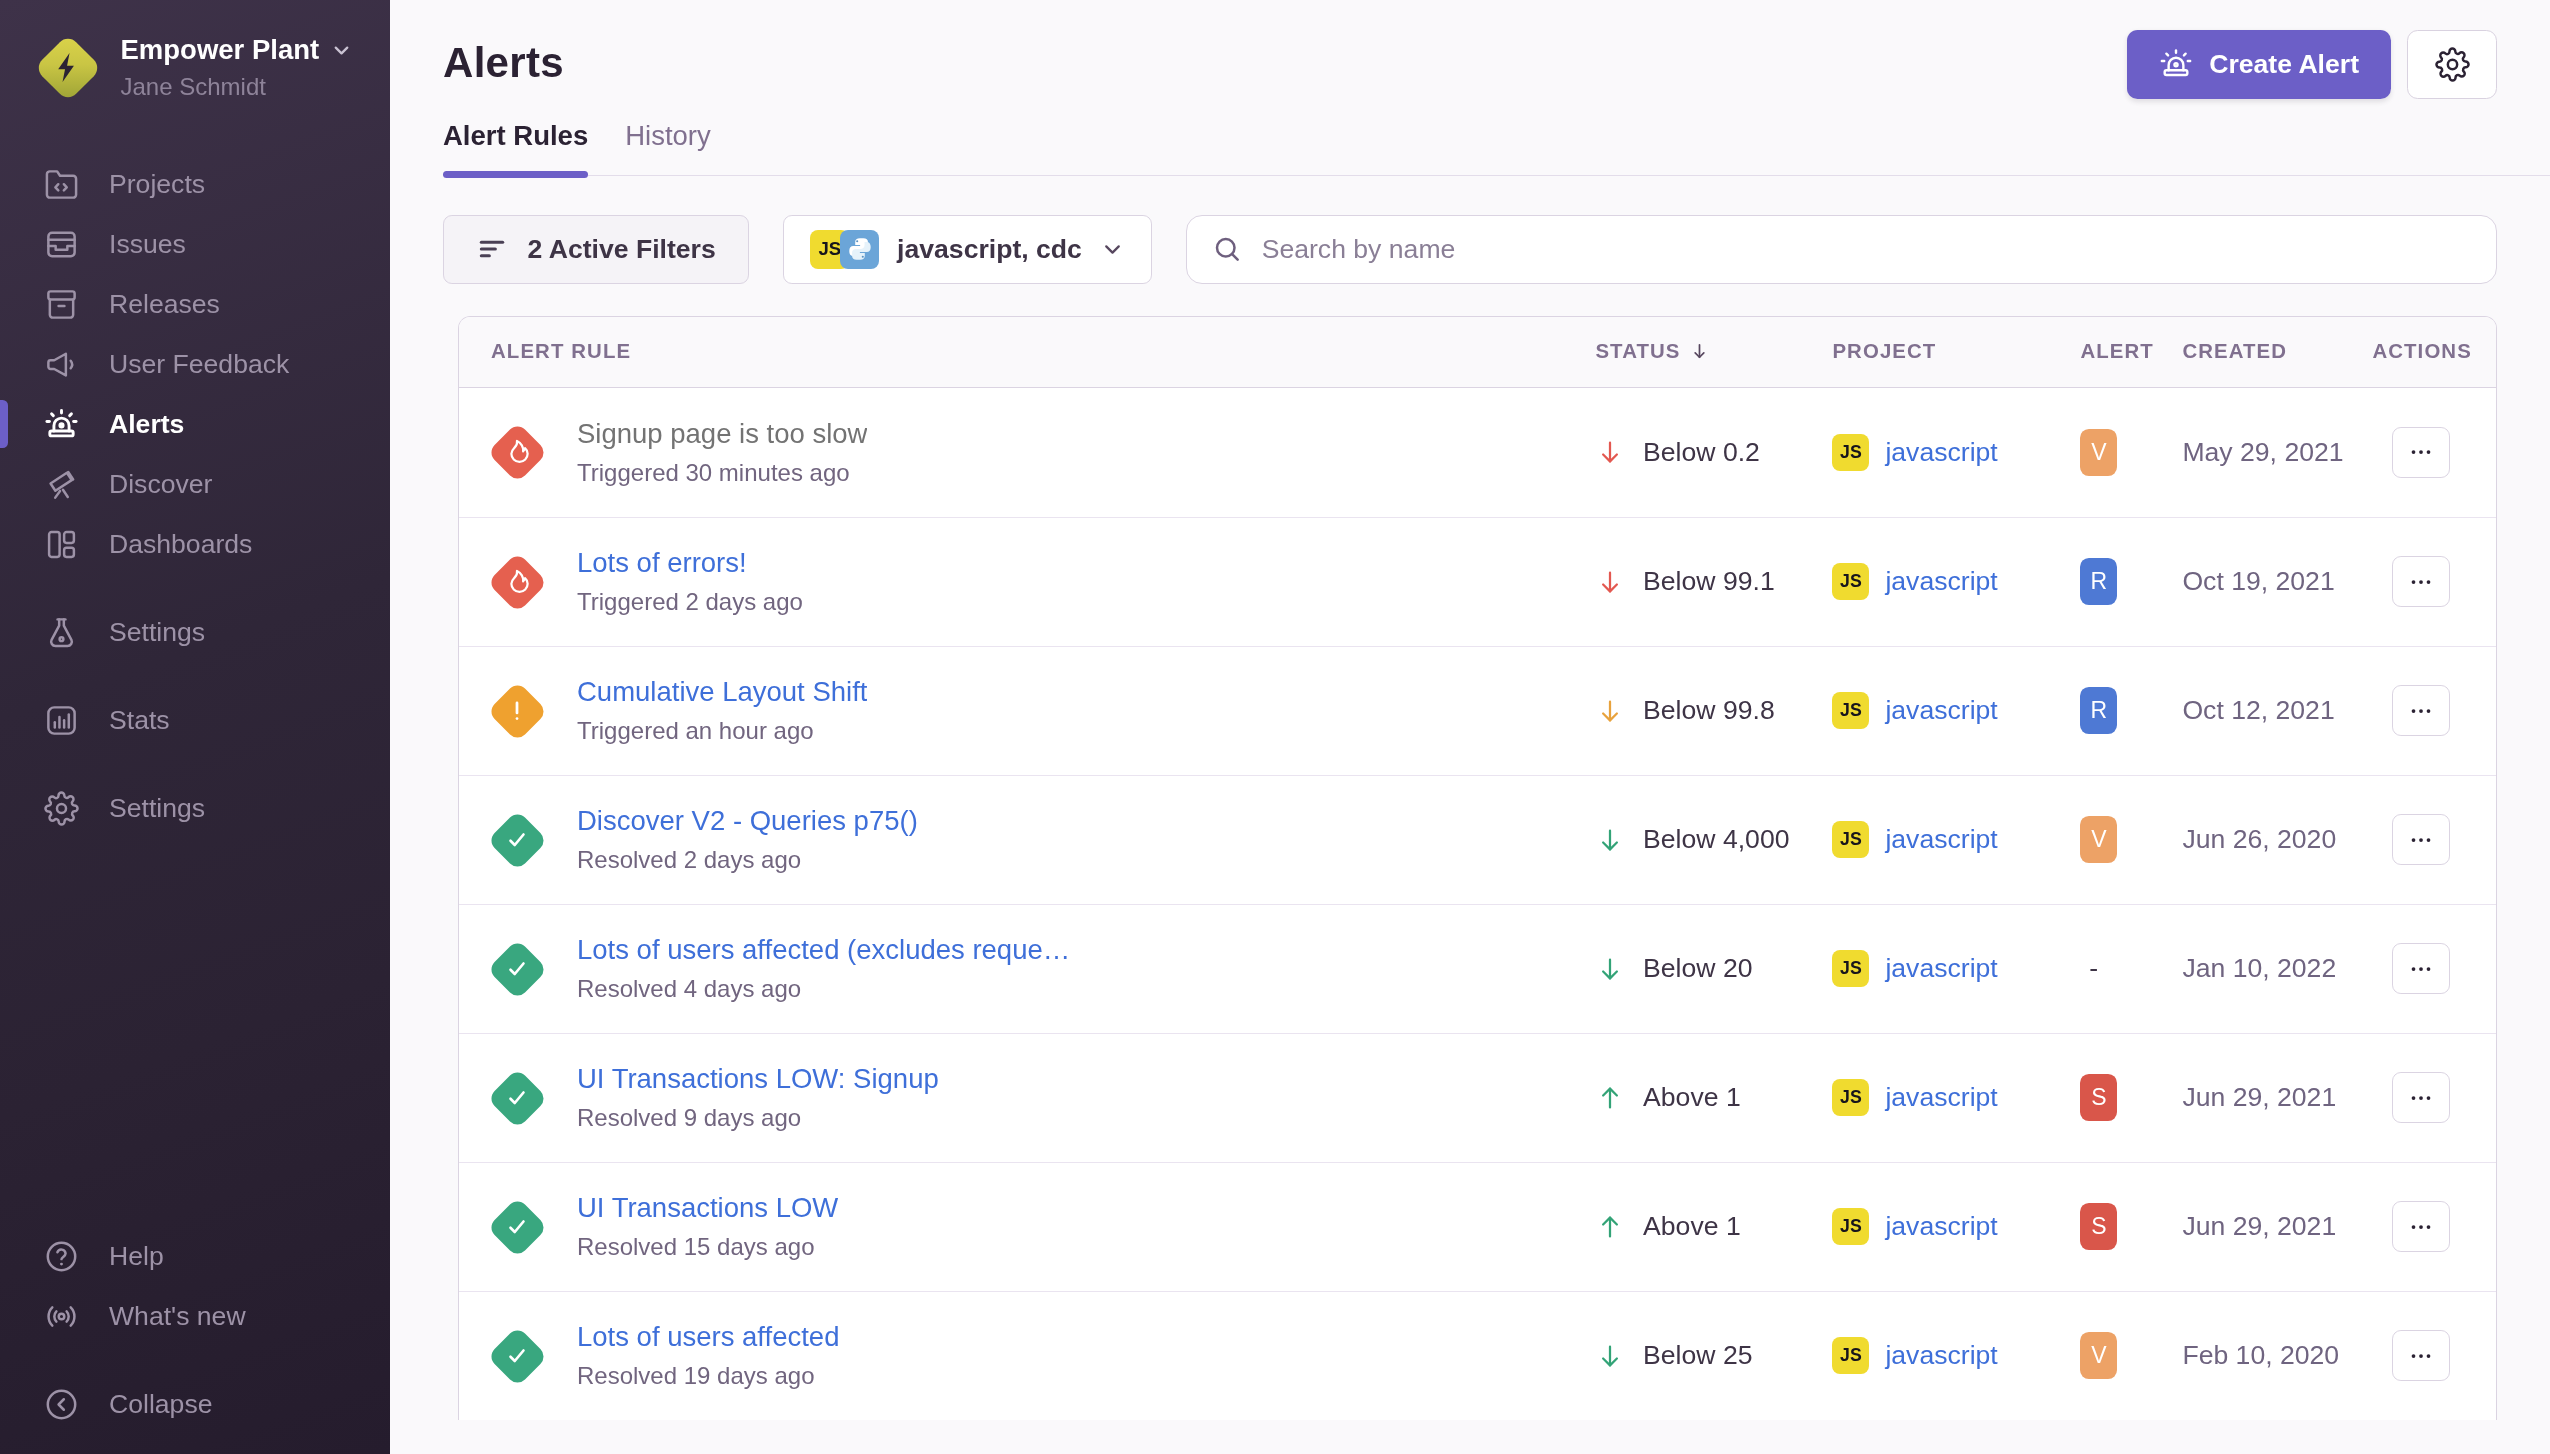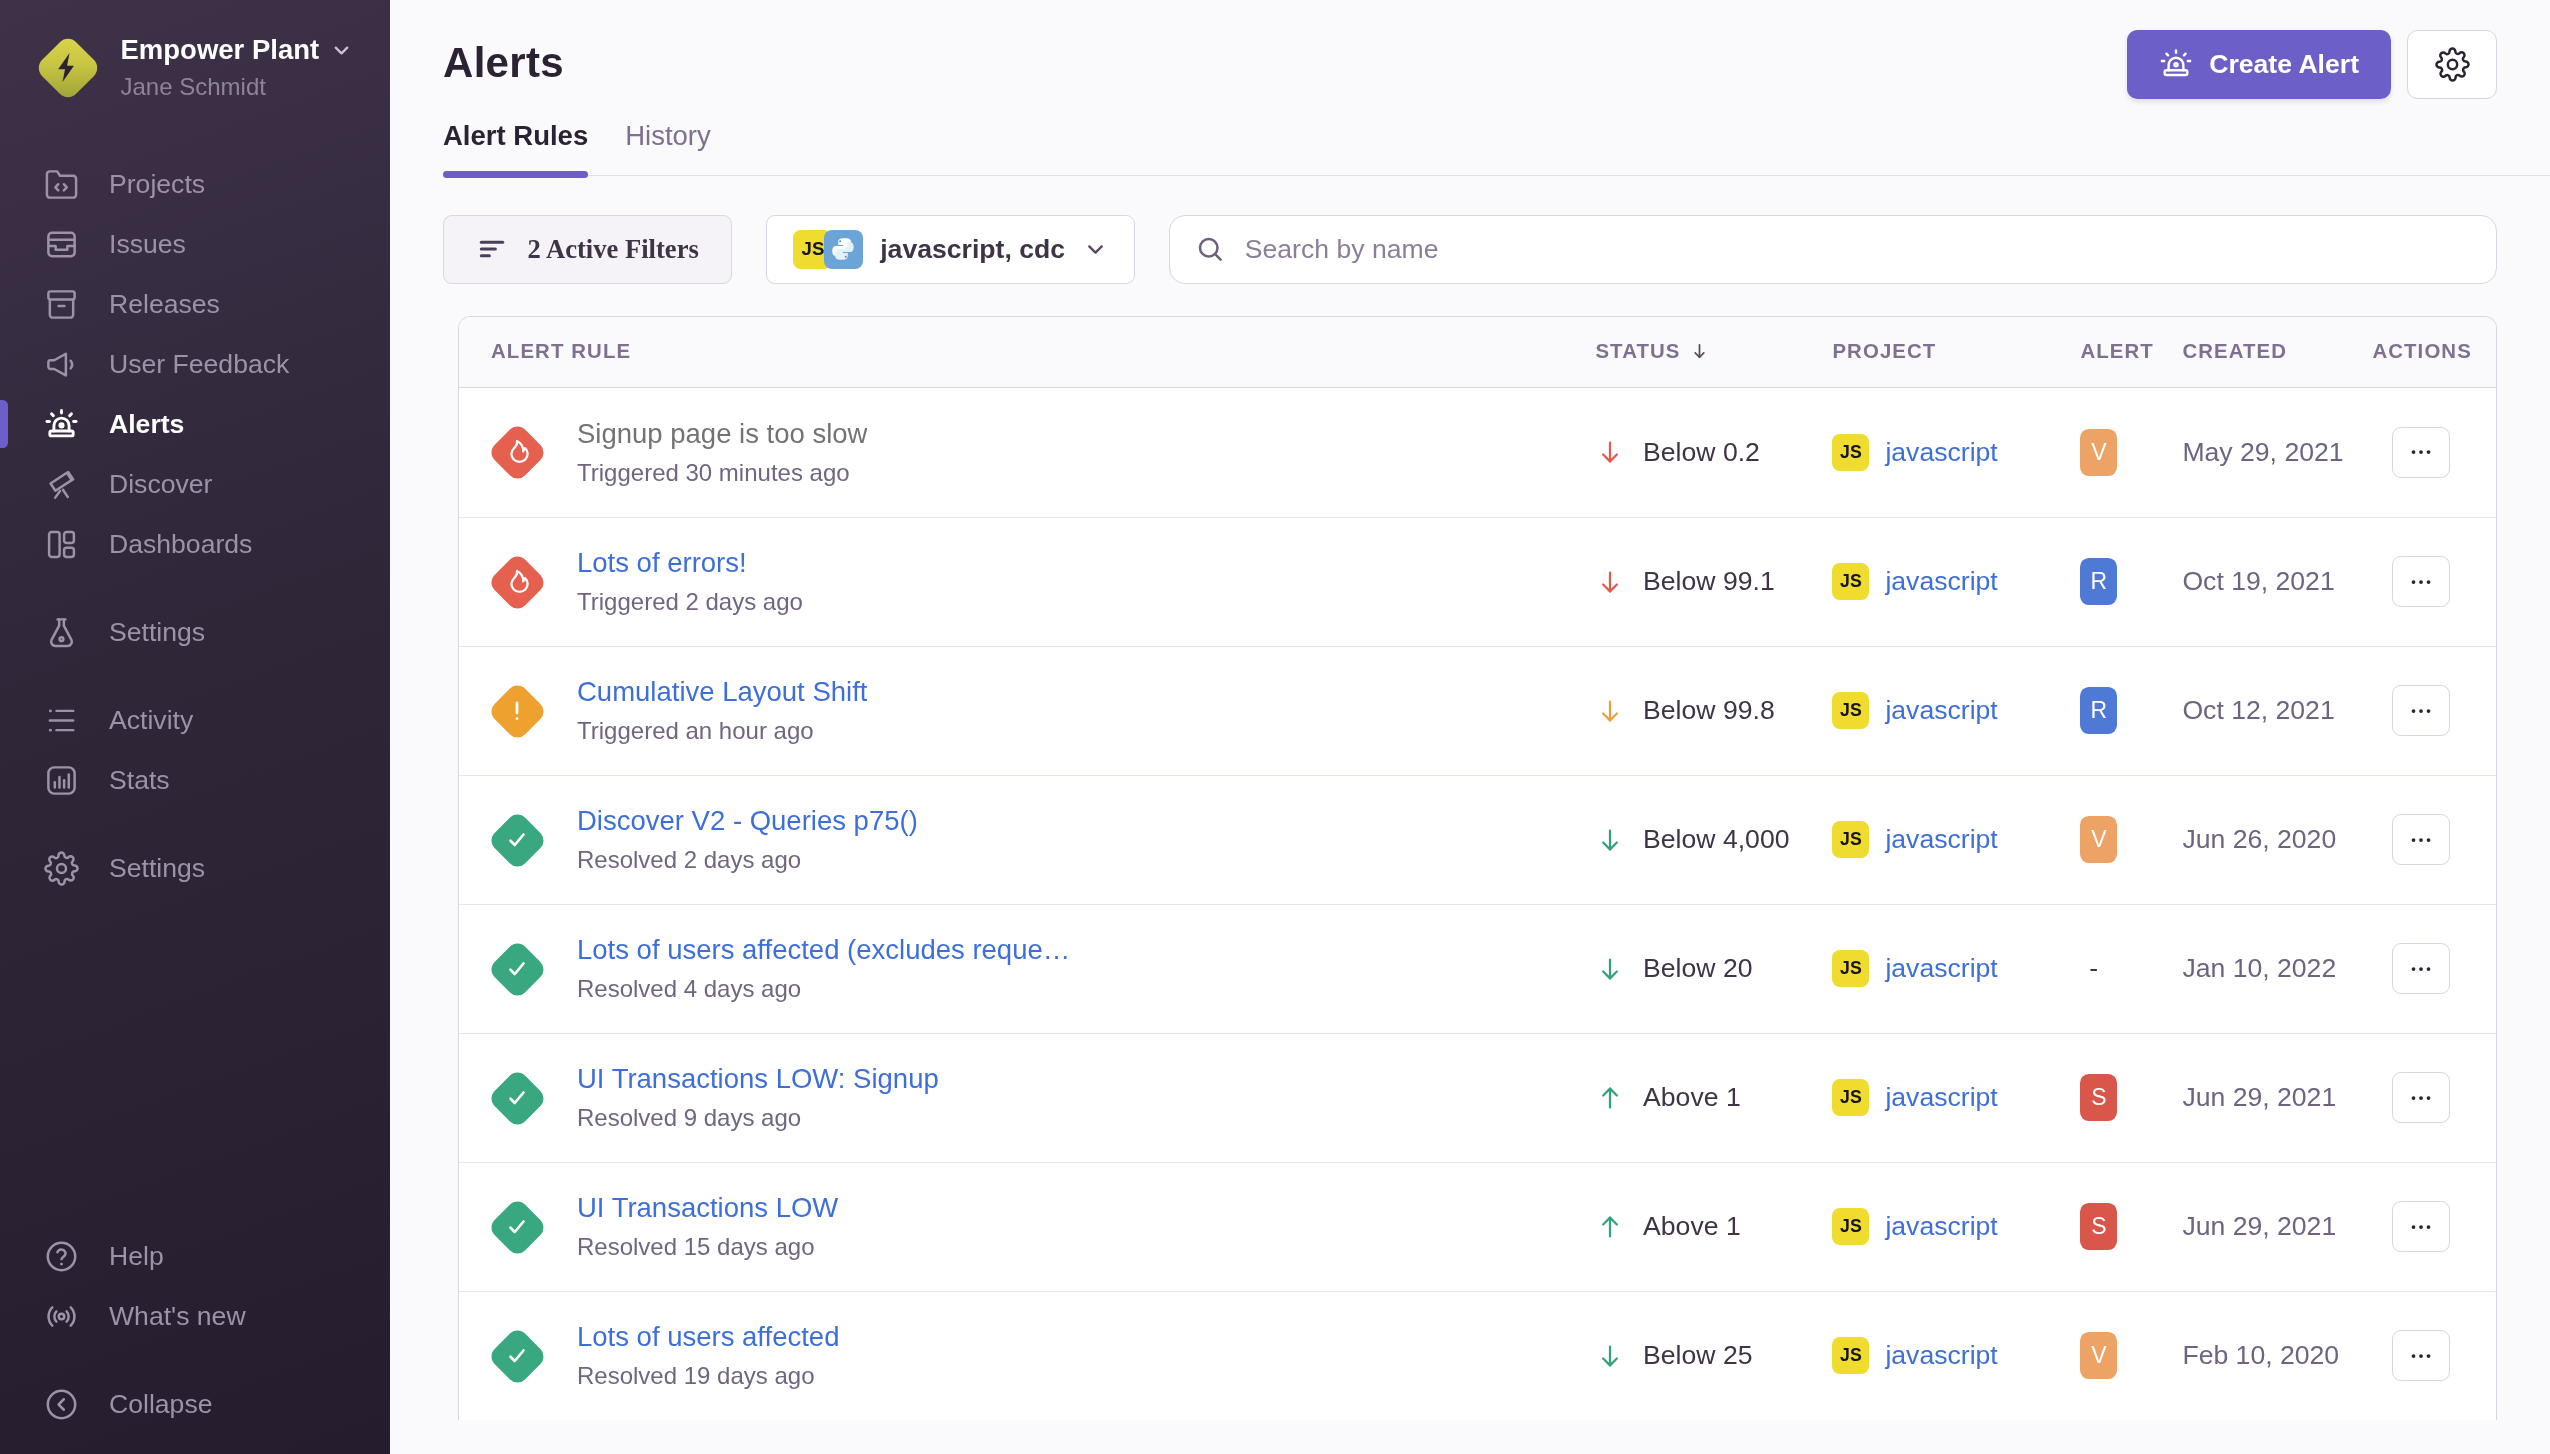--- a/index.html
+++ b/index.html
@@ -69,21 +69,21 @@
   .tab.active { color:#2B2233; font-weight:600; }
   .tab.active::after {
     content:""; position:absolute; left:0; right:0; bottom:-3.5px; height:7px;
     background:#6C5FC7; border-radius:4.4px;
   }
 
   .filter-row { display:flex; gap:34px; margin-top:39px; height:69px; flex-shrink:0; }
   .btn-filter {
     display:flex; align-items:center; gap:19.5px; padding:0 32px; border-radius:8.9px;
     background:#F5F3F7; border:1.8px solid #DBD4E2; font-size:26.6px; font-weight:600;
-    color:#3E3446; font-family:Liberation Serif, serif; cursor:pointer; white-space:nowrap;
+    color:#3E3446; font-family:Liberation Sans, sans-serif; cursor:pointer; white-space:nowrap;
   }
   .btn-filter .ico { width:32px; height:32px; color:#4A4055; }
   .btn-project {
     display:flex; align-items:center; gap:17.7px; padding:0 26.6px; border-radius:8.9px;
     background:#FFF; border:1.8px solid #DBD4E2; font-size:26.6px; font-weight:600;
     color:#3E3446; font-family:inherit; cursor:pointer; white-space:nowrap;
   }
   .proj-icons { display:flex; align-items:center; }
   .plat {
     width:39px; height:39px; border-radius:8px; display:grid; place-items:center; flex-shrink:0;
@@ -264,32 +264,20 @@
             <svg viewBox="0 0 24 24" fill="none" stroke="currentColor" stroke-width="1.7" stroke-linecap="round" stroke-linejoin="round">
               <path d="M9.3 3h5.4"></path>
               <path d="M10.4 3v4.3L5.2 17a3 3 0 0 0 2.7 4.3h8.2a3 3 0 0 0 2.7-4.3L13.6 7.3V3"></path>
               <circle cx="12" cy="16.6" r="1.3"></circle>
             </svg>
           </span>
     <span class="nav-label">Settings</span>
   </div>
       </div>
       <div class="nav-group">
-        <div class="nav-item">
-    <span class="nav-ico">
-            <svg viewBox="0 0 24 24" fill="none" stroke="currentColor" stroke-width="1.7" stroke-linecap="round" stroke-linejoin="round">
-              <circle cx="4.4" cy="5.4" r="1" fill="currentColor" stroke="none"></circle>
-              <path d="M8.6 5.4H20"></path>
-              <path d="M4 12h16"></path>
-              <circle cx="4.4" cy="18.6" r="1" fill="currentColor" stroke="none"></circle>
-              <path d="M8.6 18.6H20"></path>
-            </svg>
-          </span>
-    <span class="nav-label">Activity</span>
-  </div>
         <div class="nav-item">
     <span class="nav-ico">
             <svg viewBox="0 0 24 24" fill="none" stroke="currentColor" stroke-width="1.7" stroke-linecap="round" stroke-linejoin="round">
               <rect x="3" y="3" width="18" height="18" rx="4"></rect>
               <path d="M7.4 16.8v-3.6"></path>
               <path d="M10.6 16.8V9.6"></path>
               <path d="M13.8 16.8v-5"></path>
               <path d="M17 16.8V7.8"></path>
             </svg>
           </span>

